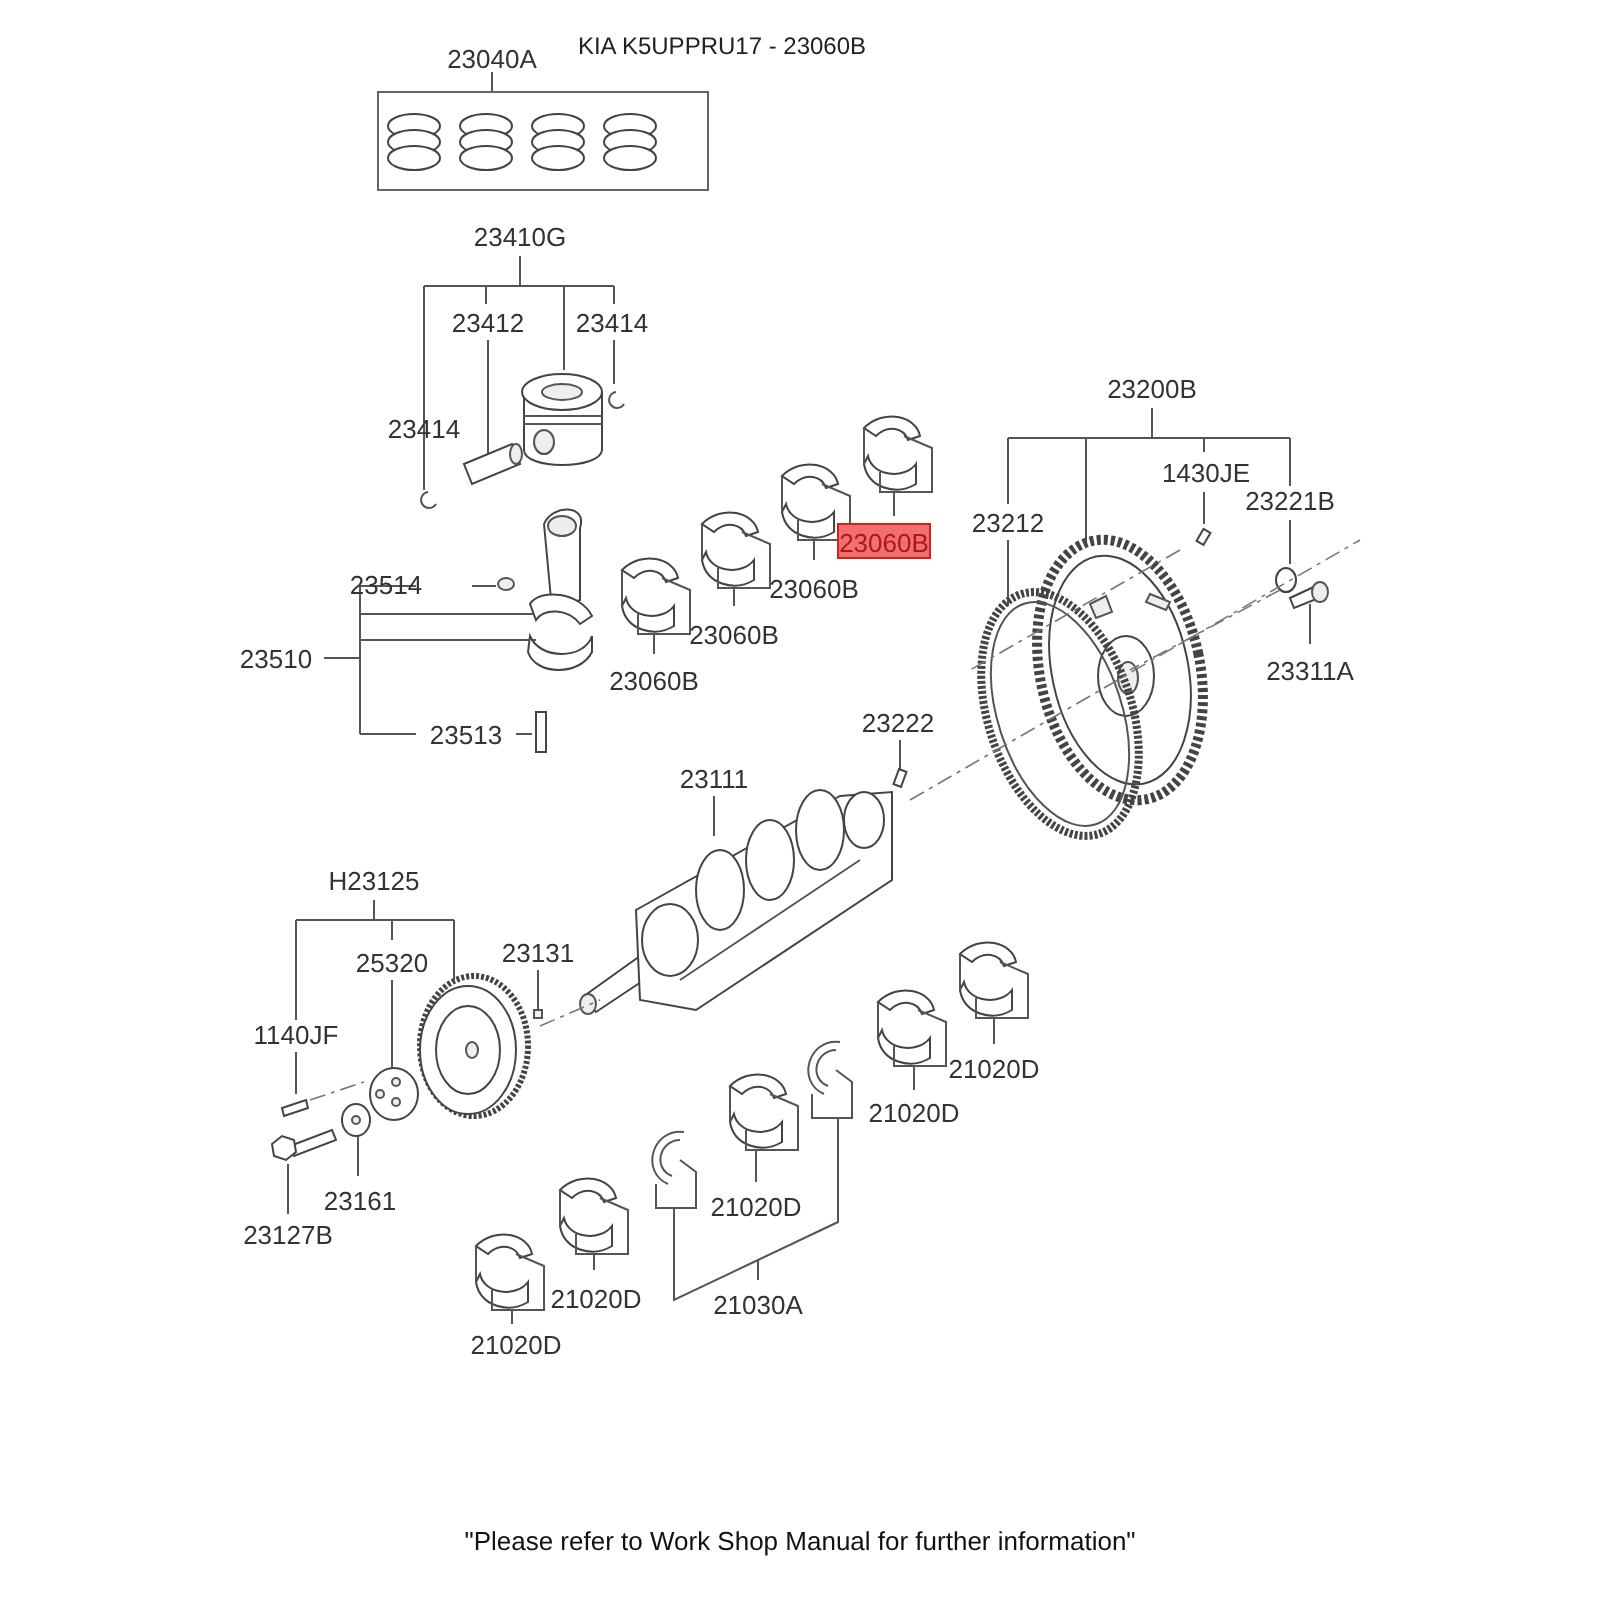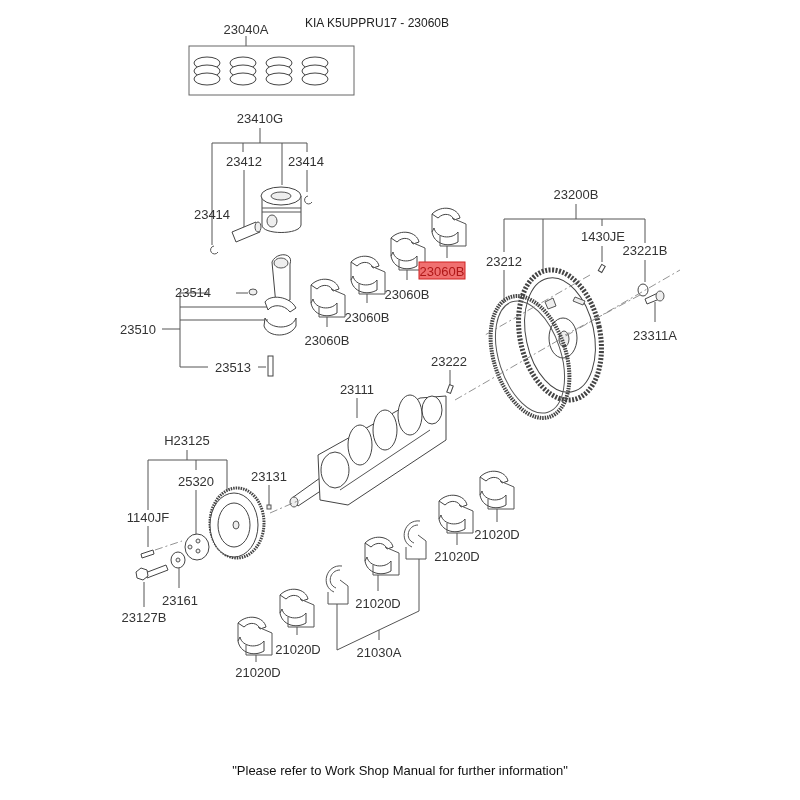--- a/index.html
+++ b/index.html
@@ -7,21 +7,21 @@
          font-family: "Liberation Sans", sans-serif; }
   #diagram { position: absolute; left: 0; top: 0; width: 800px; height: 800px; }
   .lbl { font-family: "Liberation Sans", sans-serif; font-size: 13px; fill: #333; }
   .ln { stroke: #555; stroke-width: 1; fill: none; }
   .part { stroke: #444; stroke-width: 1; fill: #fff; }
   .part2 { stroke: #555; stroke-width: 1; fill: #eee; }
   .dash { stroke: #777; stroke-width: 0.8; fill: none; stroke-dasharray: 8 3 2 3; }
   .hl-rect { fill: #f07070; stroke: #d02020; stroke-width: 1; }
   .hl-text { fill: #b01818; }
   #title { position: absolute; left: 0; width: 722px; top: 16px; text-align: center;
-           font-size: 12px; color: #222; margin-left: 16px; }
+           font-size: 12px; color: #222; }
   #footer { position: absolute; left: 0; width: 800px; top: 763px; text-align: center;
             font-size: 13px; color: #111; }
 </style>
 </head>
 <body>
 
 <div id="title">KIA K5UPPRU17 - 23060B</div>
 
 <svg id="diagram" viewBox="0 0 800 800" xmlns="http://www.w3.org/2000/svg">
   <defs>

